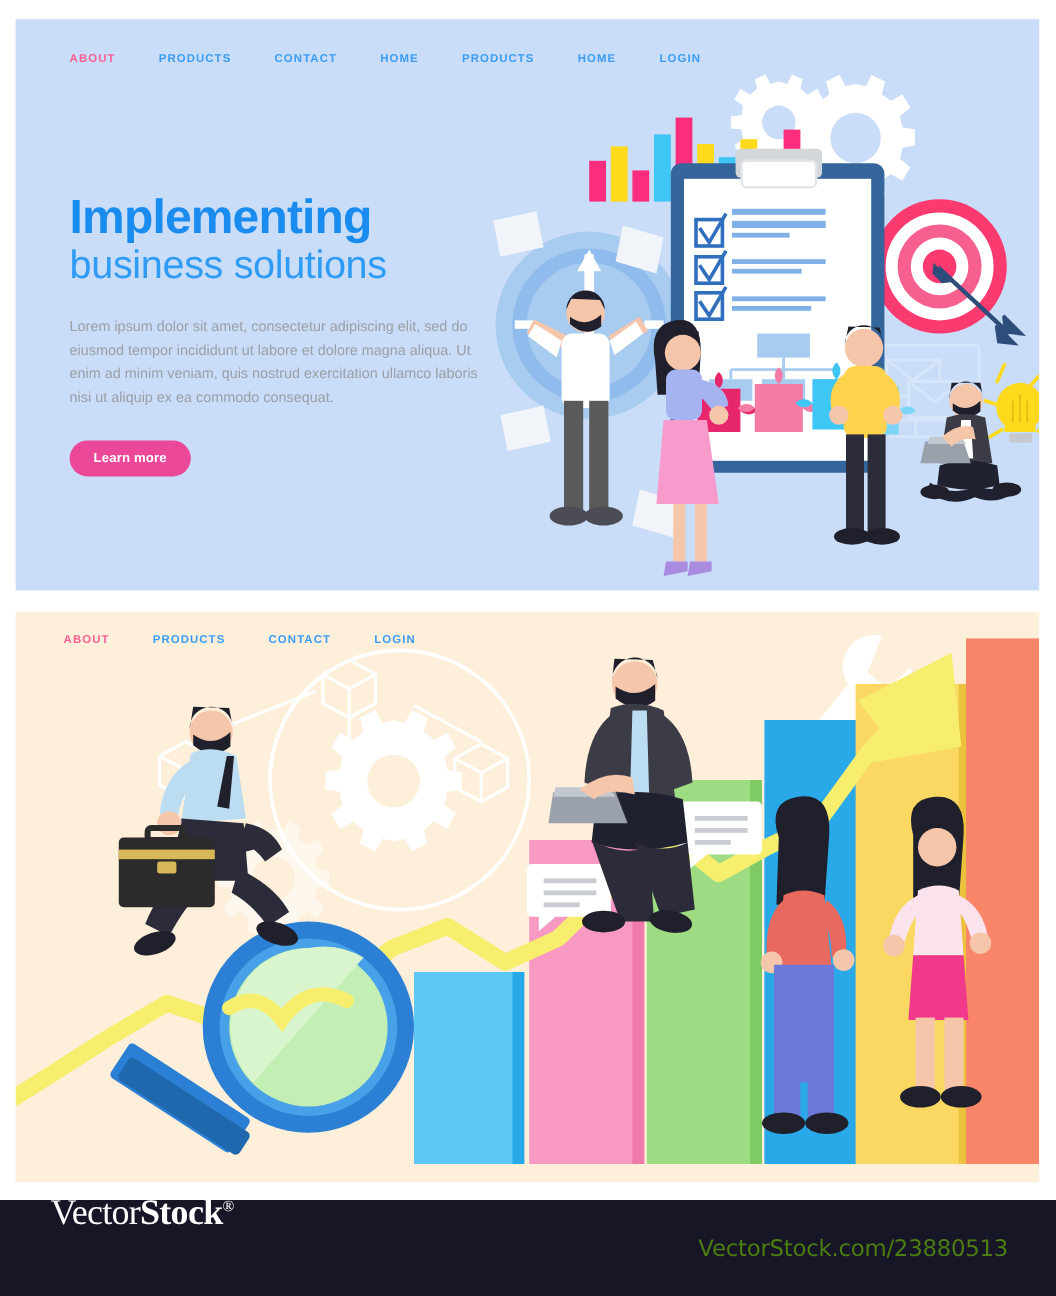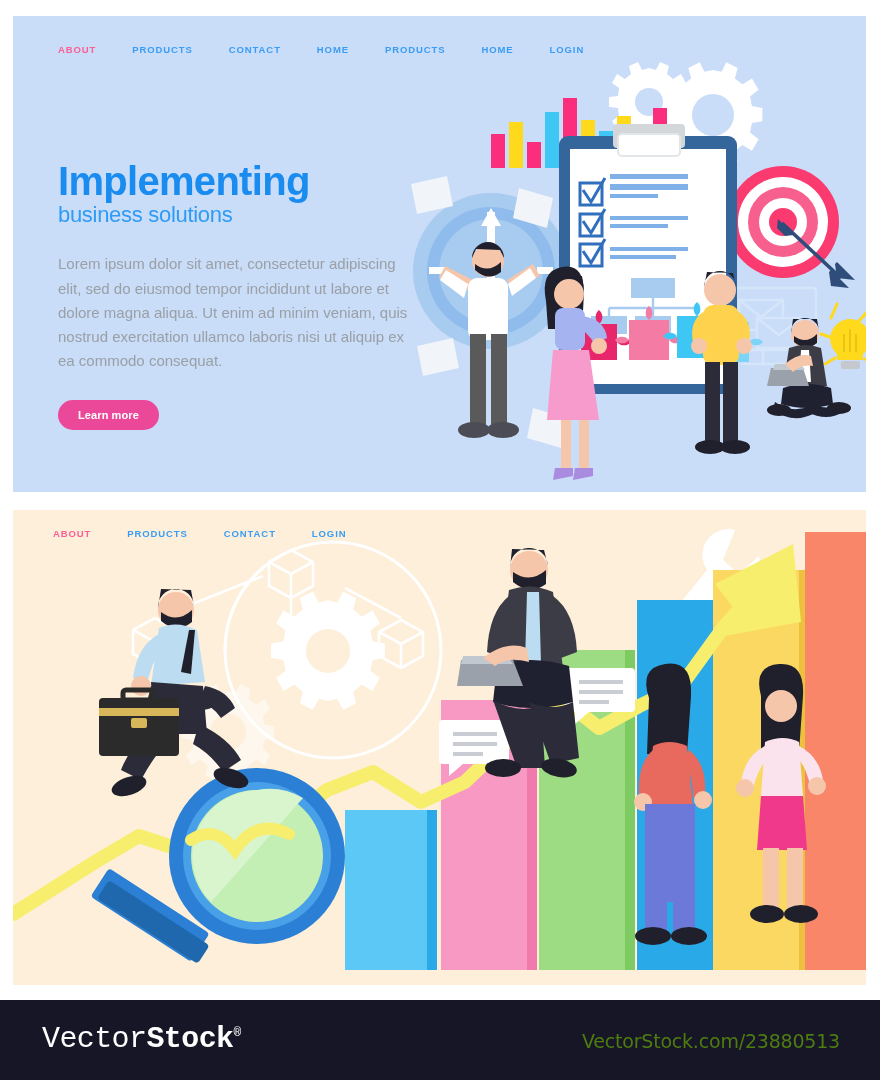--- a/index.html
+++ b/index.html
@@ -25,44 +25,44 @@
     font-size:9.5px;letter-spacing:.9px;font-weight:bold;
     color:#3a9df5;margin-right:36px;white-space:nowrap;cursor:pointer;
   }
   .nav-item.accent{color:#fb5f94;}
 
   
   .textcol{position:absolute;z-index:40;}
   #textcol-1{left:45px;top:135px;width:360px;}
   .headline{margin:0;line-height:1.02;}
   .h-strong{display:block;font-size:40px;font-weight:bold;color:#1a8cf0;letter-spacing:-.7px;margin-top:10px;}
-  .h-light{display:block;font-size:22px;font-weight:400;color:#2e9cf5;letter-spacing:-.3px;margin-top:2px;}
+  .h-light{display:block;font-size:33px;font-weight:400;color:#2e9cf5;letter-spacing:-.3px;margin-top:2px;}
   .body-copy{
-    font-size:15px;line-height:1.62;color:#9aa0a6;margin:26px 0 0 0;
+    font-size:12px;line-height:1.62;color:#9aa0a6;margin:26px 0 0 0;
   }
   .btn{
     display:inline-block;margin-top:26px;
     padding:9px 20px;border-radius:20px;
     font-size:11px;font-weight:bold;color:#ffffff;
     cursor:pointer;user-select:none;letter-spacing:.1px;
   }
   #btn-1{background:#ec4899;}
 
   
   .art{position:absolute;z-index:5;}
 
   
   #footer{
     position:absolute;left:0;top:1000px;width:880px;height:80px;
     background:#171627;
   }
   #vs-logo{
-    position:absolute;left:42px;top:1022px;
+    position:absolute;left:42px;top:994px;
     font-size:30px;color:#ffffff;letter-spacing:-.6px;
-    font-family:Liberation Mono, monospace;
+    font-family:Liberation Serif, serif;
   }
   #vs-logo .light{font-weight:300;}
   #vs-logo .bold{font-weight:bold;}
   #vs-logo .reg{font-size:13px;vertical-align:super;font-weight:400;}
   #vs-url{
     position:absolute;right:40px;top:1030px;
     font-size:19px;color:#4d7c0f;letter-spacing:-.2px;
     font-family:"DejaVu Sans", sans-serif;
   }
 </style>

